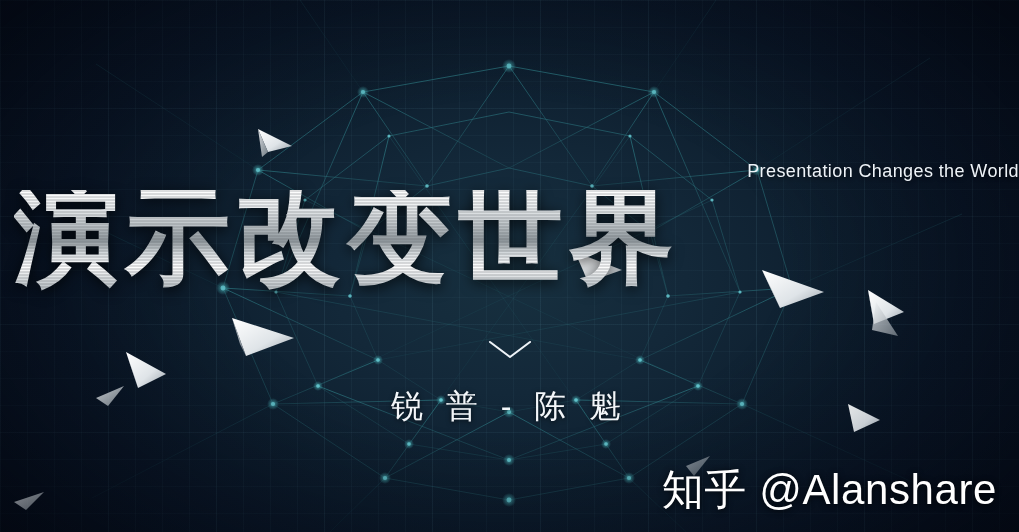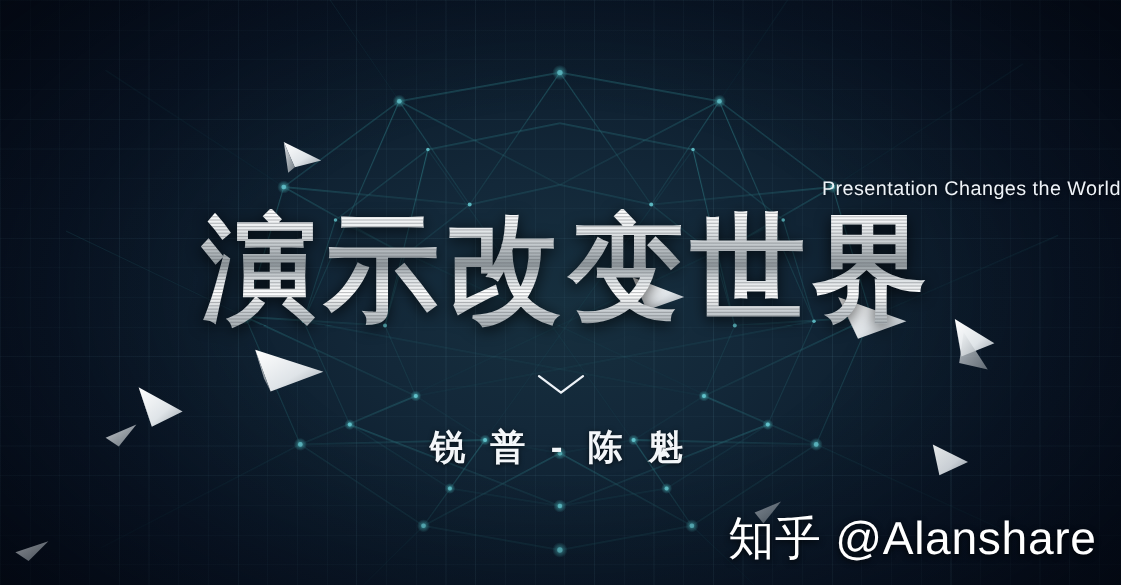--- a/index.html
+++ b/index.html
@@ -65,27 +65,27 @@
     letter-spacing:0.4px;
     color:#eef3f8;
     font-weight:400;
     text-shadow:0 1px 4px rgba(0,0,0,0.6);
     white-space:nowrap;
   }
 
   .main-title {
     position:absolute;
     top:190px; left:14px; right:0;
-    text-align:center;
+    text-align:left;
     font-size:105px;
     line-height:1.05;
     font-weight:700;
     letter-spacing:6px;
     white-space:nowrap;
-    font-family:Liberation Serif, serif;
+    font-family:Liberation Mono, monospace;
     background-image:
       repeating-linear-gradient(to bottom,
         rgba(255,255,255,0.00) 0px,
         rgba(90,95,100,0.40) 1px,
         rgba(255,255,255,0.00) 2px,
         rgba(255,255,255,0.00) 3px),
       linear-gradient(to bottom,
         #ffffff 0%,
         #e9ecee 16%,
         #b9bfc3 33%,
@@ -107,21 +107,21 @@
     display:flex; justify-content:center;
   }
 
   .byline {
     position:absolute;
     top:385px; left:0; right:0;
     text-align:center;
     font-size:32px;
     letter-spacing:7px;
     color:#f3f6f9;
-    font-weight:700;
+    font-weight:400;
     text-shadow:0 1px 5px rgba(0,0,0,0.7);
     white-space:nowrap;
   }
 
   .watermark {
     position:absolute;
     right:22px; bottom:14px;
     font-size:42px;
     color:#ffffff;
     font-weight:400;

